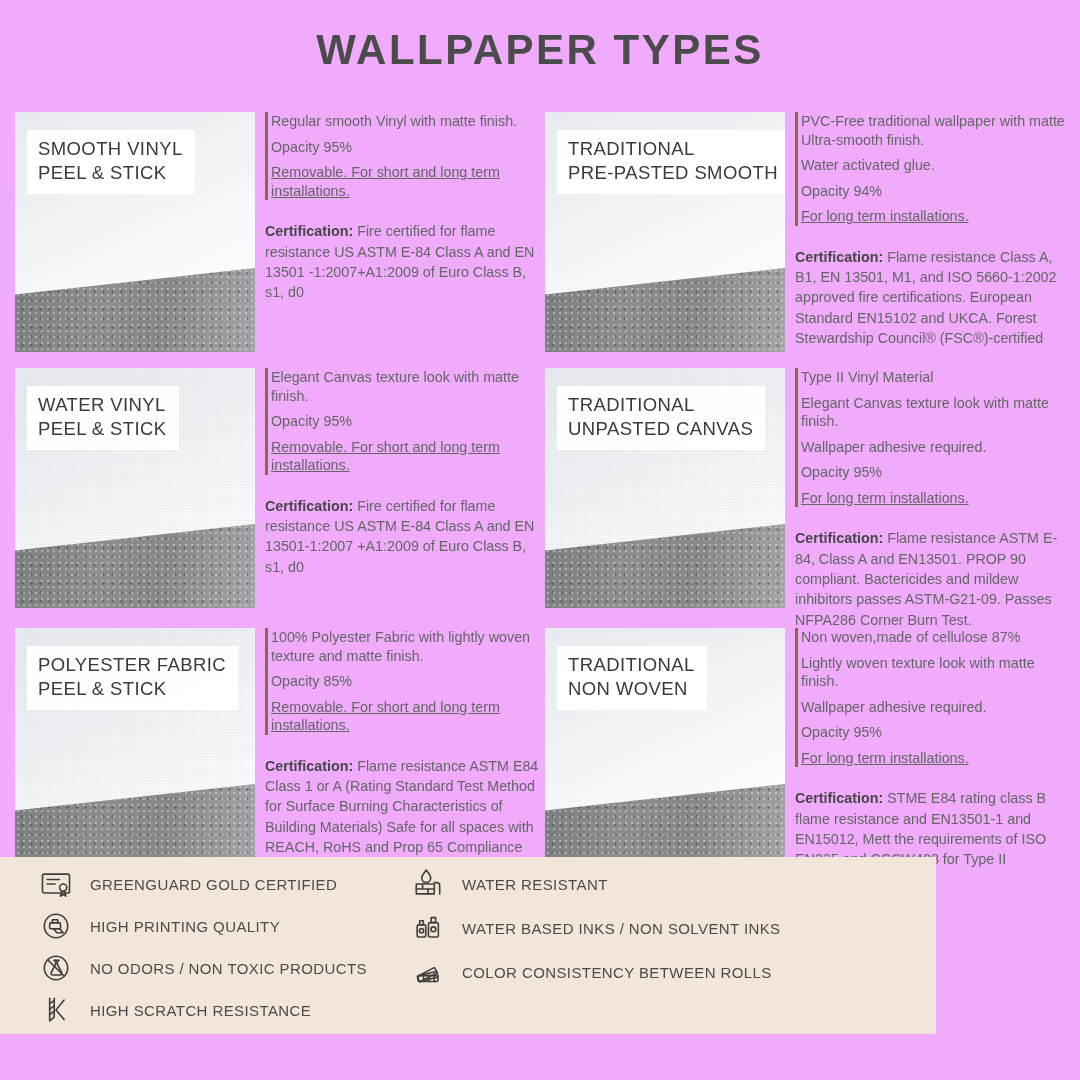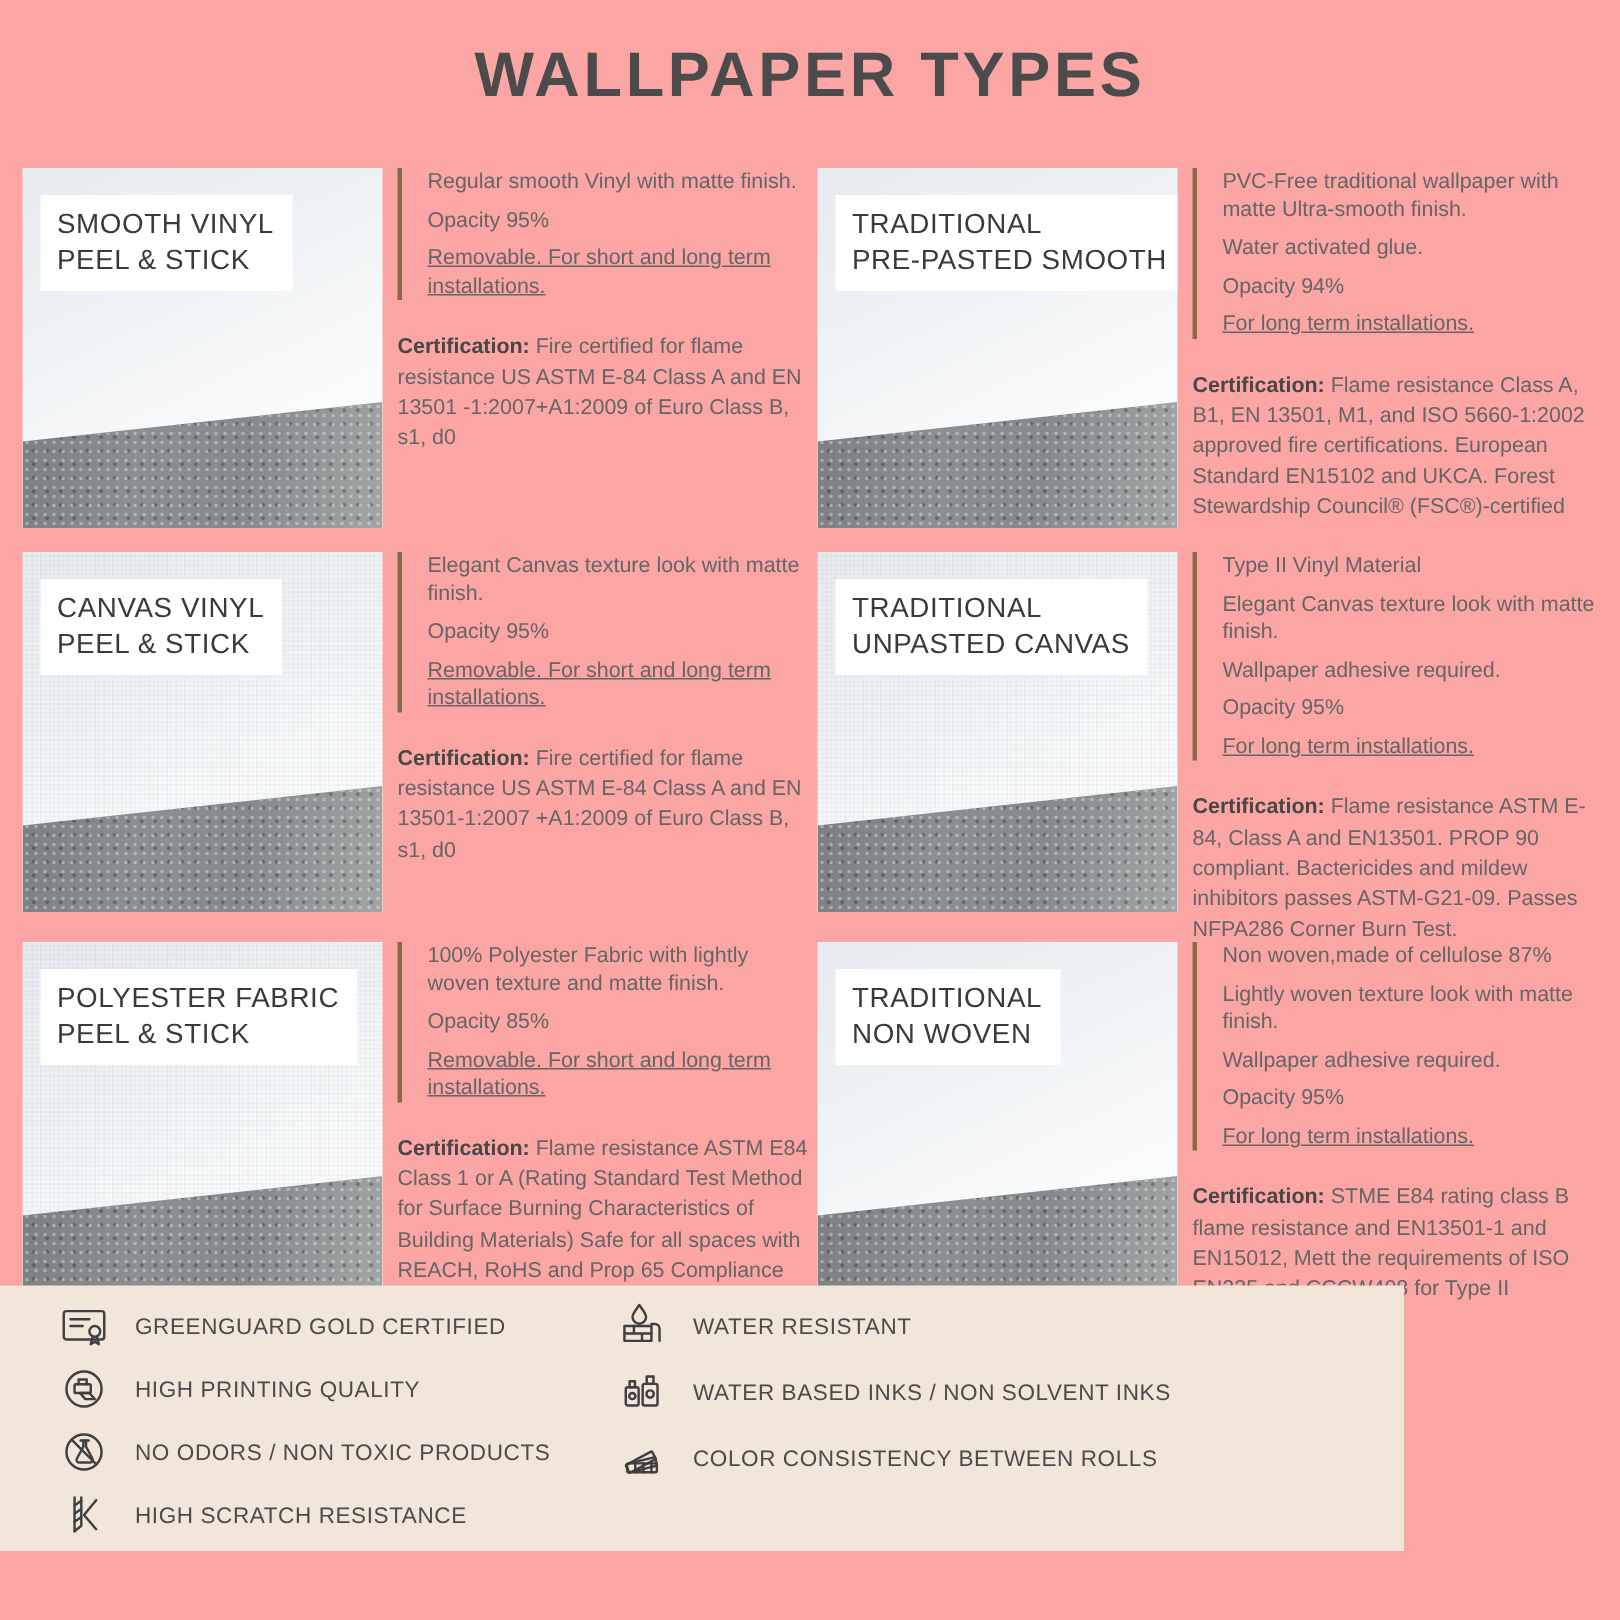--- a/index.html
+++ b/index.html
@@ -1,16 +1,16 @@
 <!DOCTYPE html>
 <html><head>
 <meta charset="utf-8">
 <style>
   html,body{margin:0;padding:0;background:#ffffff;}
-  .canvas{position:relative;width:1080px;height:1080px;background:#fca5a5;overflow:hidden;
+  .canvas{position:relative;width:1080px;height:1080px;background:#f0abfc;overflow:hidden;
           font-family:"Liberation Sans", sans-serif;}
   .page-title{position:absolute;top:26px;left:0;width:1080px;text-align:center;
               font-size:42px;font-weight:700;letter-spacing:2.5px;color:#4b4b4b;}
   
   .panel{position:absolute;display:flex;}
   .sample{position:relative;width:240px;height:240px;overflow:hidden;flex:0 0 240px;
           background:linear-gradient(155deg,#e7eaee 0%,#eef1f4 30%,#f7f9fa 62%,#fdfefe 85%,#f3f5f7 100%);}
   .sample.tex::before{content:"";position:absolute;inset:0;
           background:repeating-linear-gradient(0deg,rgba(160,168,175,.08) 0 1px,transparent 1px 3px),
                      repeating-linear-gradient(90deg,rgba(160,168,175,.08) 0 1px,transparent 1px 3px);}
@@ -21,21 +21,21 @@
   .floor::after{content:"";position:absolute;inset:0;
          background-image:radial-gradient(rgba(255,255,255,.35) 1px,transparent 1.4px),
                           radial-gradient(rgba(0,0,0,.28) 1px,transparent 1.4px);
          background-size:6px 6px,9px 9px;background-position:0 0,3px 4px;
          clip-path:polygon(0 76%,100% 65%,100% 100%,0 100%);}
   .label-box{position:absolute;top:18px;left:12px;background:rgba(255,255,255,.95);
              padding:7px 12px 8px 11px;color:#3a3a3a;font-size:18.5px;line-height:1.32;
              letter-spacing:.4px;}
   .label-box span{display:block;white-space:nowrap;}
   .info{margin-left:10px;width:276px;}
-  .desc{border-left:3px solid #8a6a44;padding-left:17px;}
+  .desc{border-left:3px solid #8a6a44;padding-left:3px;}
   .desc p{margin:0 0 7px 0;font-size:14.3px;line-height:1.3;color:#656565;}
   .desc p:last-child{margin-bottom:0;text-decoration:underline;}
   .cert{margin:21px 0 0 0;font-size:14.3px;line-height:1.42;color:#656565;}
   .cert b{color:#474747;font-weight:700;}
   
   .footer{position:absolute;left:0;top:857px;width:936px;height:177px;background:#f2e6da;}
   .feat-col{position:absolute;display:flex;flex-direction:column;}
   .feat-col.left{left:38px;top:10px;gap:8px;}
   .feat-col.mid{left:410px;top:10px;gap:10px;text-align:center;}
   .feat{display:flex;align-items:center;height:34px;gap:16px;}
@@ -84,21 +84,21 @@
         <p>For long term installations.</p>
       </div>
       <p class="cert"><b>Certification:</b> <span>Flame resistance Class A, B1, EN 13501, M1, and ISO 5660-1:2002 approved fire certifications. European Standard EN15102 and UKCA. Forest Stewardship Council® (FSC®)-certified</span></p>
     </div>
   </div>
 
   <div class="panel" style="left:15px;top:368px;">
     <div class="sample tex">
       <div class="floor"></div>
       <div class="label-box">
-        <span>CANVAS VINYL</span>
+        <span>WATER VINYL</span>
         <span>PEEL &amp; STICK</span>
       </div>
     </div>
     <div class="info">
       <div class="desc">
         <p>Elegant Canvas texture look with matte finish.</p>
         <p>Opacity 95%</p>
         <p>Removable.  For short and long term installations.</p>
       </div>
       <p class="cert"><b>Certification:</b> <span>Fire certified for flame resistance US ASTM E-84 Class A and EN 13501-1:2007 +A1:2009 of Euro Class B, s1, d0</span></p>

